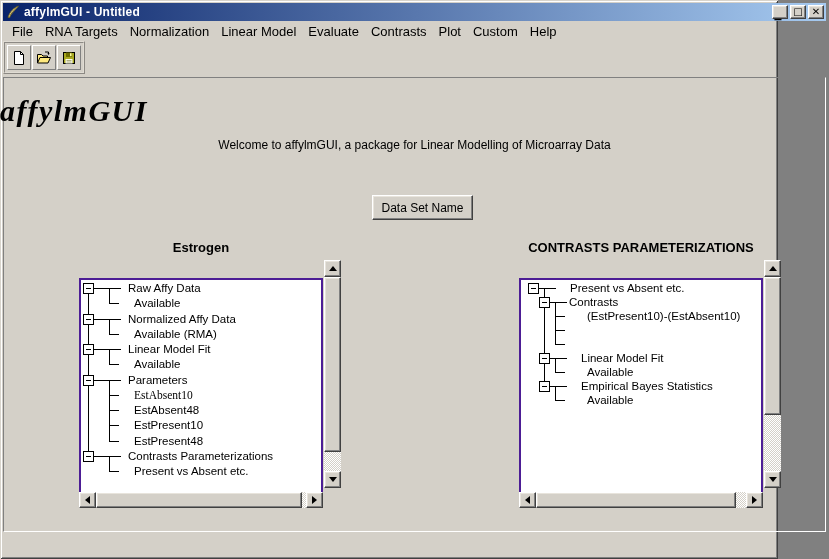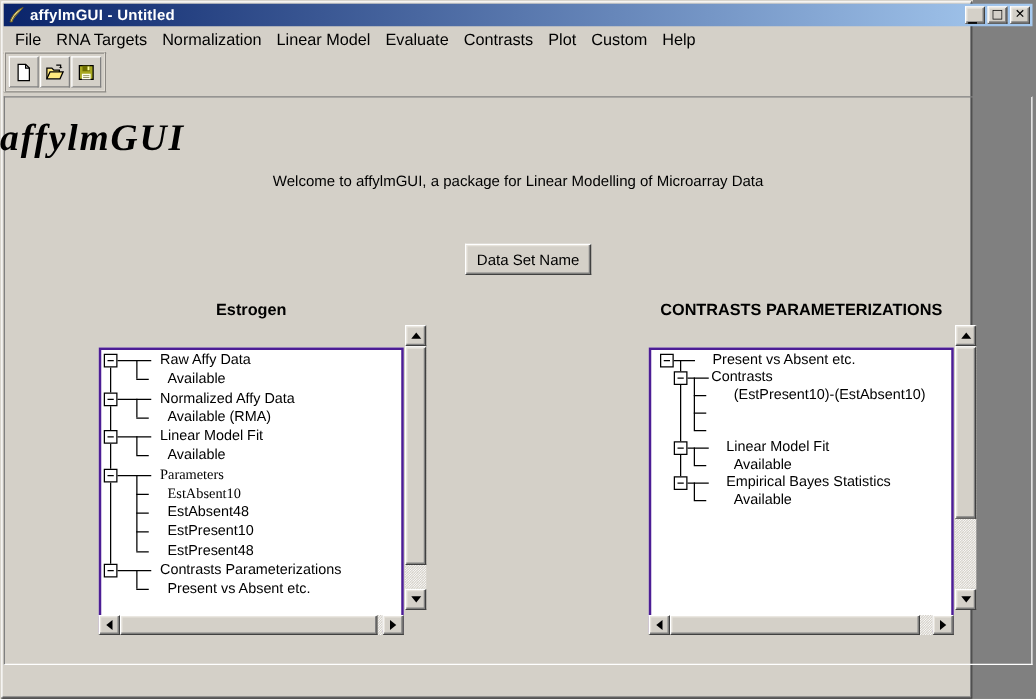--- a/index.html
+++ b/index.html
@@ -228,21 +228,21 @@
         <div class="tlabel" style="left: 53px; top: 77.25px;">Available</div>
         <div class="tl" style="left: 12px; top: 99.5px; width: 28px; height: 1px;"></div>
         <div class="tl" style="left: 28px; top: 99.5px; width: 1px; height: 61px;"></div>
         <div class="tl" style="left: 28px; top: 114.75px; width: 10px; height: 1px;"></div>
         <div class="tl" style="left: 28px; top: 130px; width: 10px; height: 1px;"></div>
         <div class="tl" style="left: 28px; top: 145.25px; width: 10px; height: 1px;"></div>
         <div class="tl" style="left: 28px; top: 160.5px; width: 10px; height: 1px;"></div>
         <div class="tbox" style="left: 2px; top: 94.5px;">
           <i></i>
         </div>
-        <div class="tlabel" style="left: 47px; top: 92.5px; font-family: Liberation Serif, serif;">Parameters</div>
+        <div class="tlabel" style="left: 47px; top: 92.5px;">Parameters</div>
         <div class="tlabel" style="left: 53px; top: 107.75px; font-family: Liberation Serif, serif;">EstAbsent10</div>
         <div class="tlabel" style="left: 53px; top: 123px;">EstAbsent48</div>
         <div class="tlabel" style="left: 53px; top: 138.25px;">EstPresent10</div>
         <div class="tlabel" style="left: 53px; top: 153.5px;">EstPresent48</div>
         <div class="tl" style="left: 12px; top: 175.75px; width: 28px; height: 1px;"></div>
         <div class="tl" style="left: 28px; top: 175.75px; width: 1px; height: 15.25px;"></div>
         <div class="tl" style="left: 28px; top: 191px; width: 10px; height: 1px;"></div>
         <div class="tbox" style="left: 2px; top: 170.75px;">
           <i></i>
         </div>

